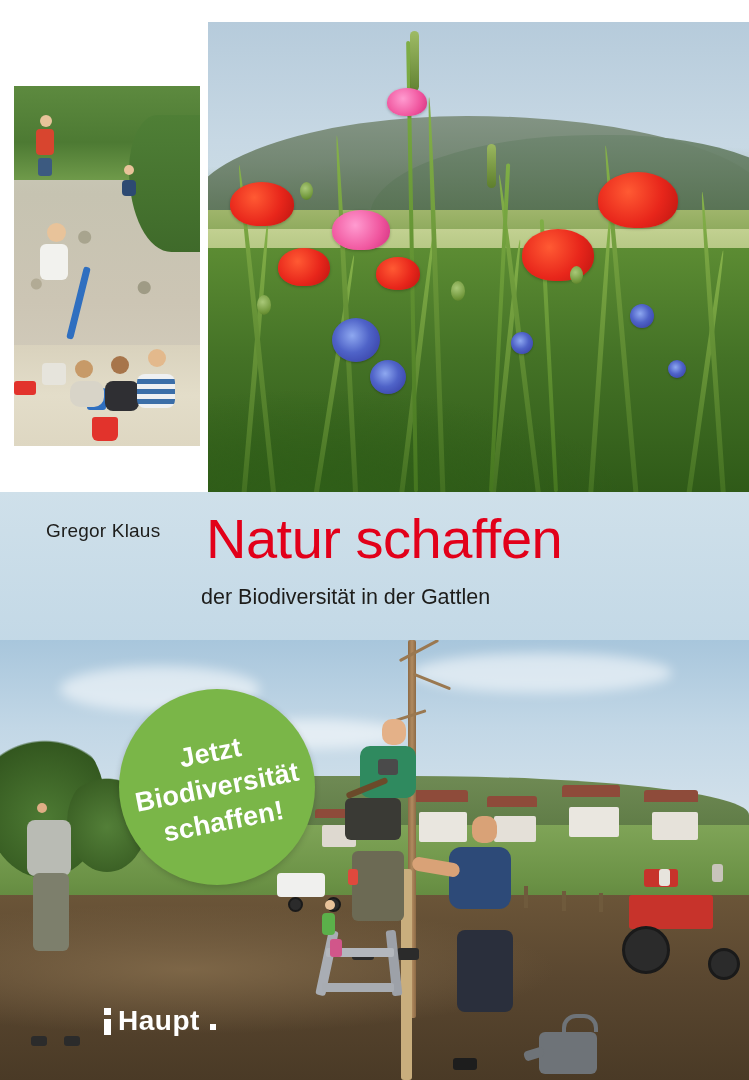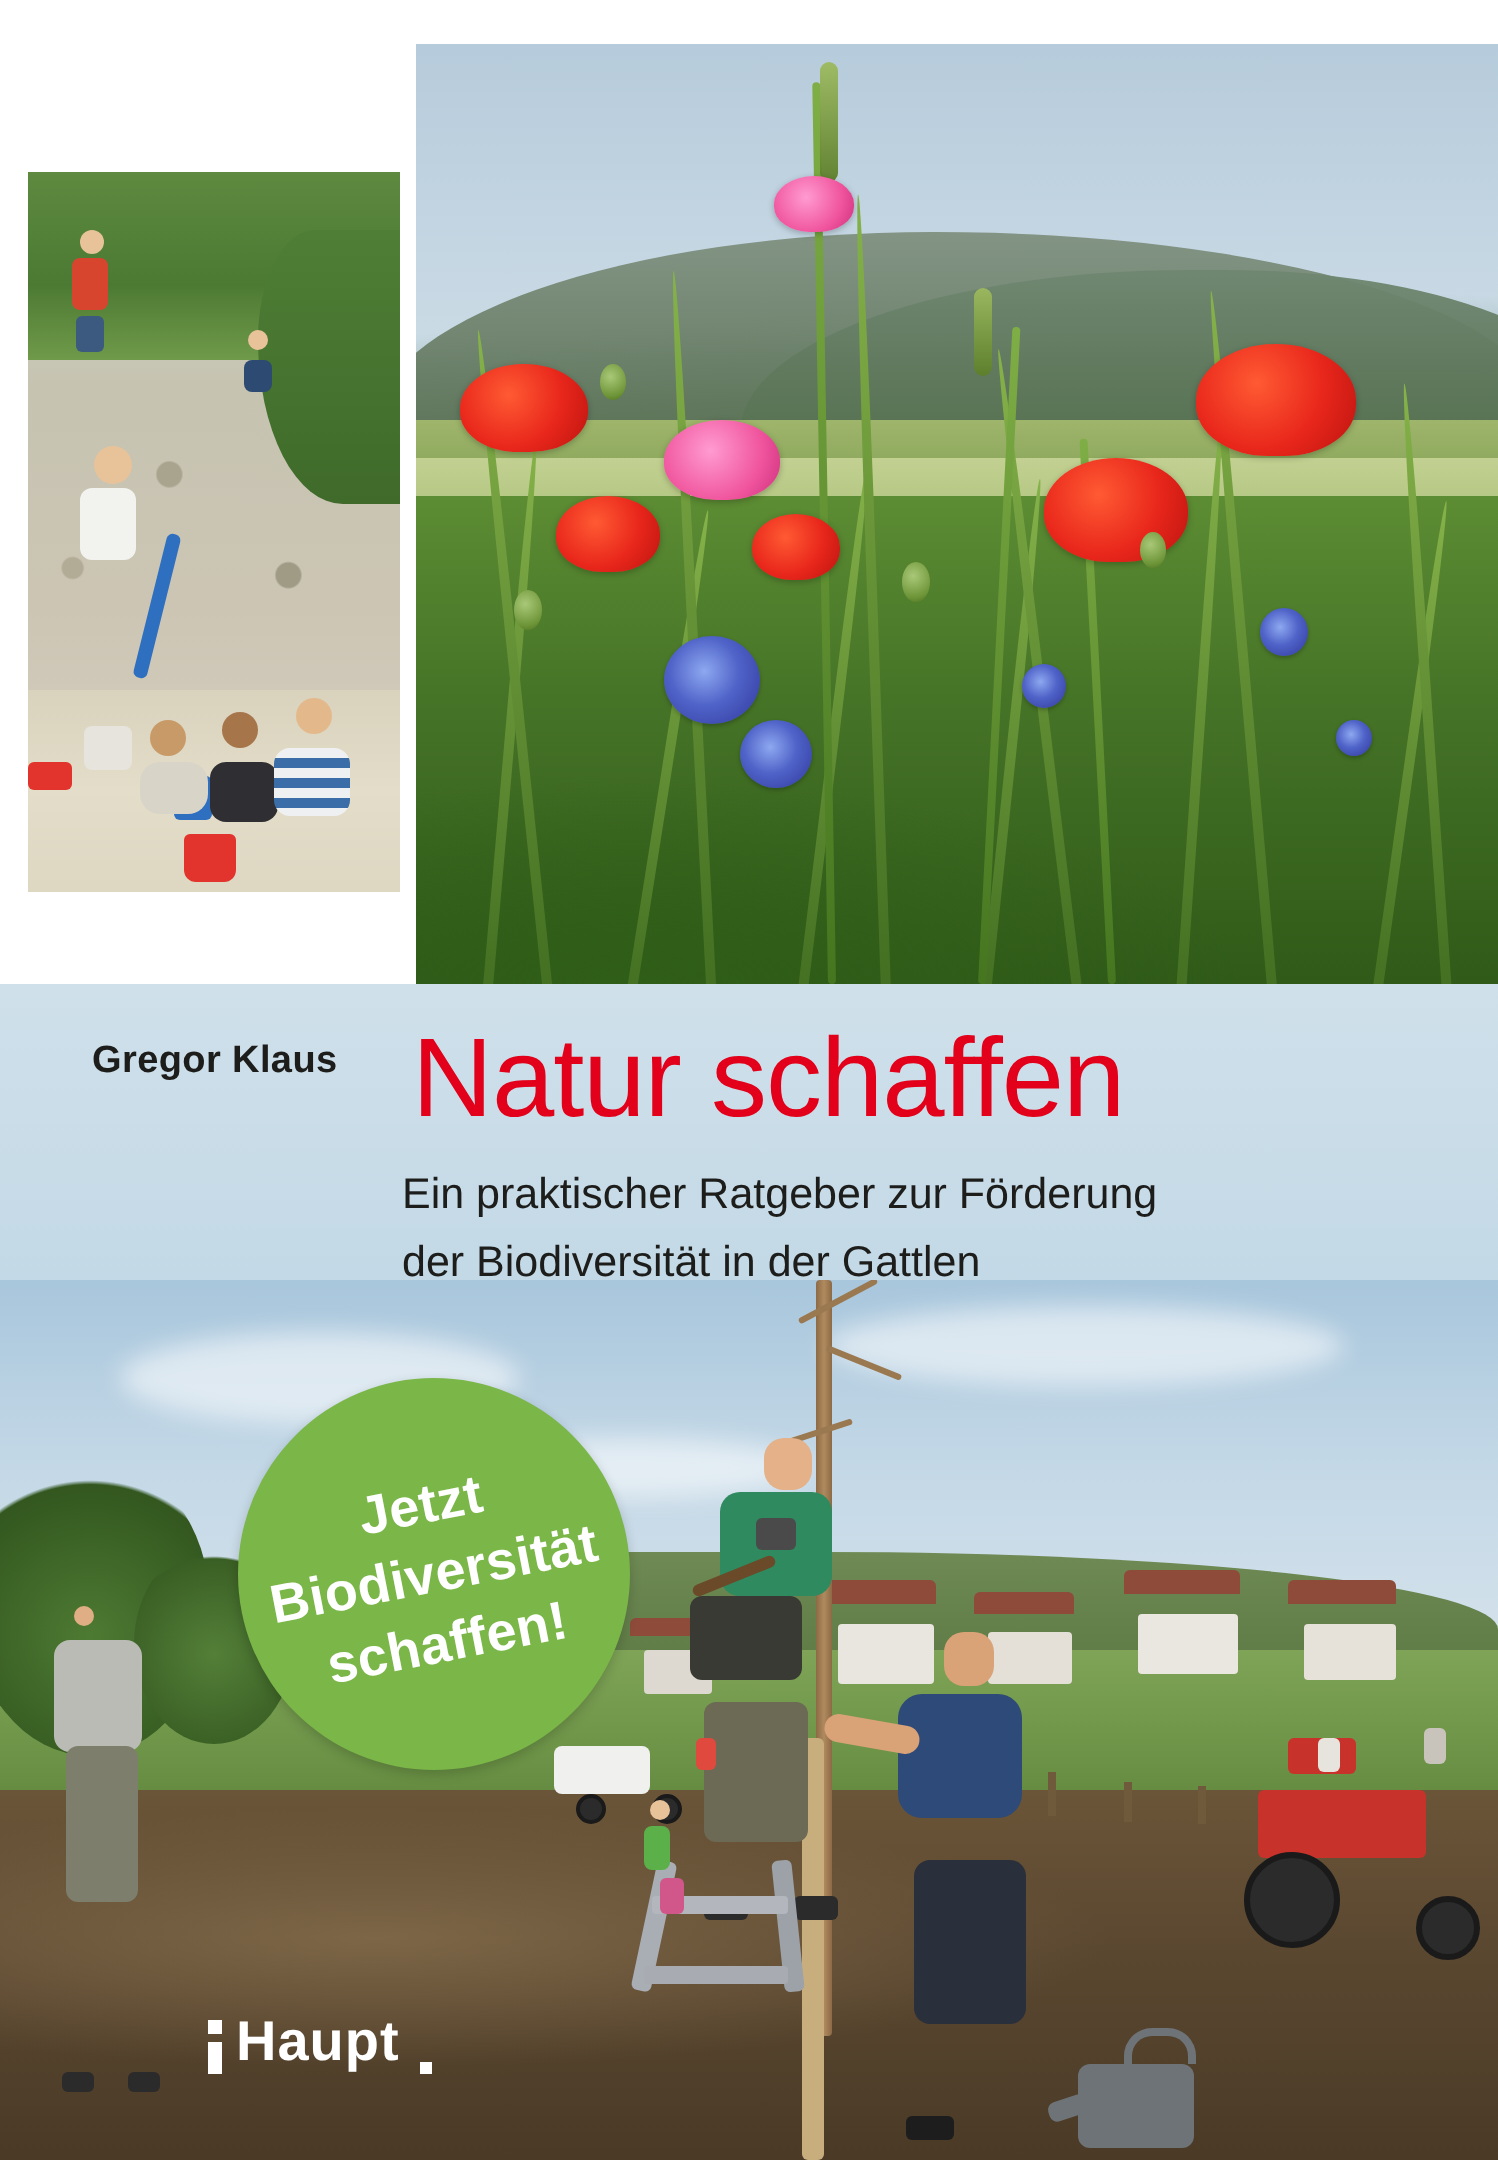--- a/index.html
+++ b/index.html
@@ -170,21 +170,21 @@
     height: 165px;
     background: linear-gradient(#cfe0ea 0%, #c2d8e6 100%);
   }
   .authors {
     position: absolute;
     left: 46px;
     top: 25px;
     font-size: 19px;
     line-height: 27px;
     color: #1d1d1b;
-    font-weight: 700;
+    font-weight: 400;
     letter-spacing: .2px;
   }
   .main-title {
     position: absolute;
     left: 206px;
     top: 16px;
     font-size: 56px;
     line-height: 62px;
     font-weight: 400;
     color: #e2001a;
@@ -287,21 +287,21 @@
     letter-spacing: .2px;
     padding: 0 8px;
   }
 
   
   .publisher {
     position: absolute;
     left: 104px;
     top: 1005px;
     display: flex;
-    align-items: flex-end;
+    align-items: center;
     gap: 7px;
     color: #ffffff;
   }
   .pub-mark {
     width: 7px;
     height: 27px;
     position: relative;
   }
   .pub-mark span {
     position: absolute;
@@ -405,21 +405,20 @@
       <div class="figure" style="left:0%;top:82%;width:22px;height:14px;background:#e2332c;border-radius:3px"></div>
     </div>
   </div>
 
   <div class="title-block">
     <div class="authors">
       <div>Gregor Klaus</div>
     </div>
     <div class="main-title">Natur schaffen</div>
     <div class="subtitle">
-      <div>Ein praktischer Ratgeber zur Förderung</div>
       <div>der Biodiversität in der Gattlen</div>
     </div>
   </div>
 
   <div class="bottom-photo">
     <div class="b-sky"></div>
     <div class="b-cloud" style="left:8%;top:6%;width:200px;height:46px"></div>
     <div class="b-cloud" style="left:55%;top:3%;width:260px;height:40px"></div>
     <div class="b-cloud" style="left:30%;top:18%;width:180px;height:30px"></div>
     <div class="b-hills"></div>

